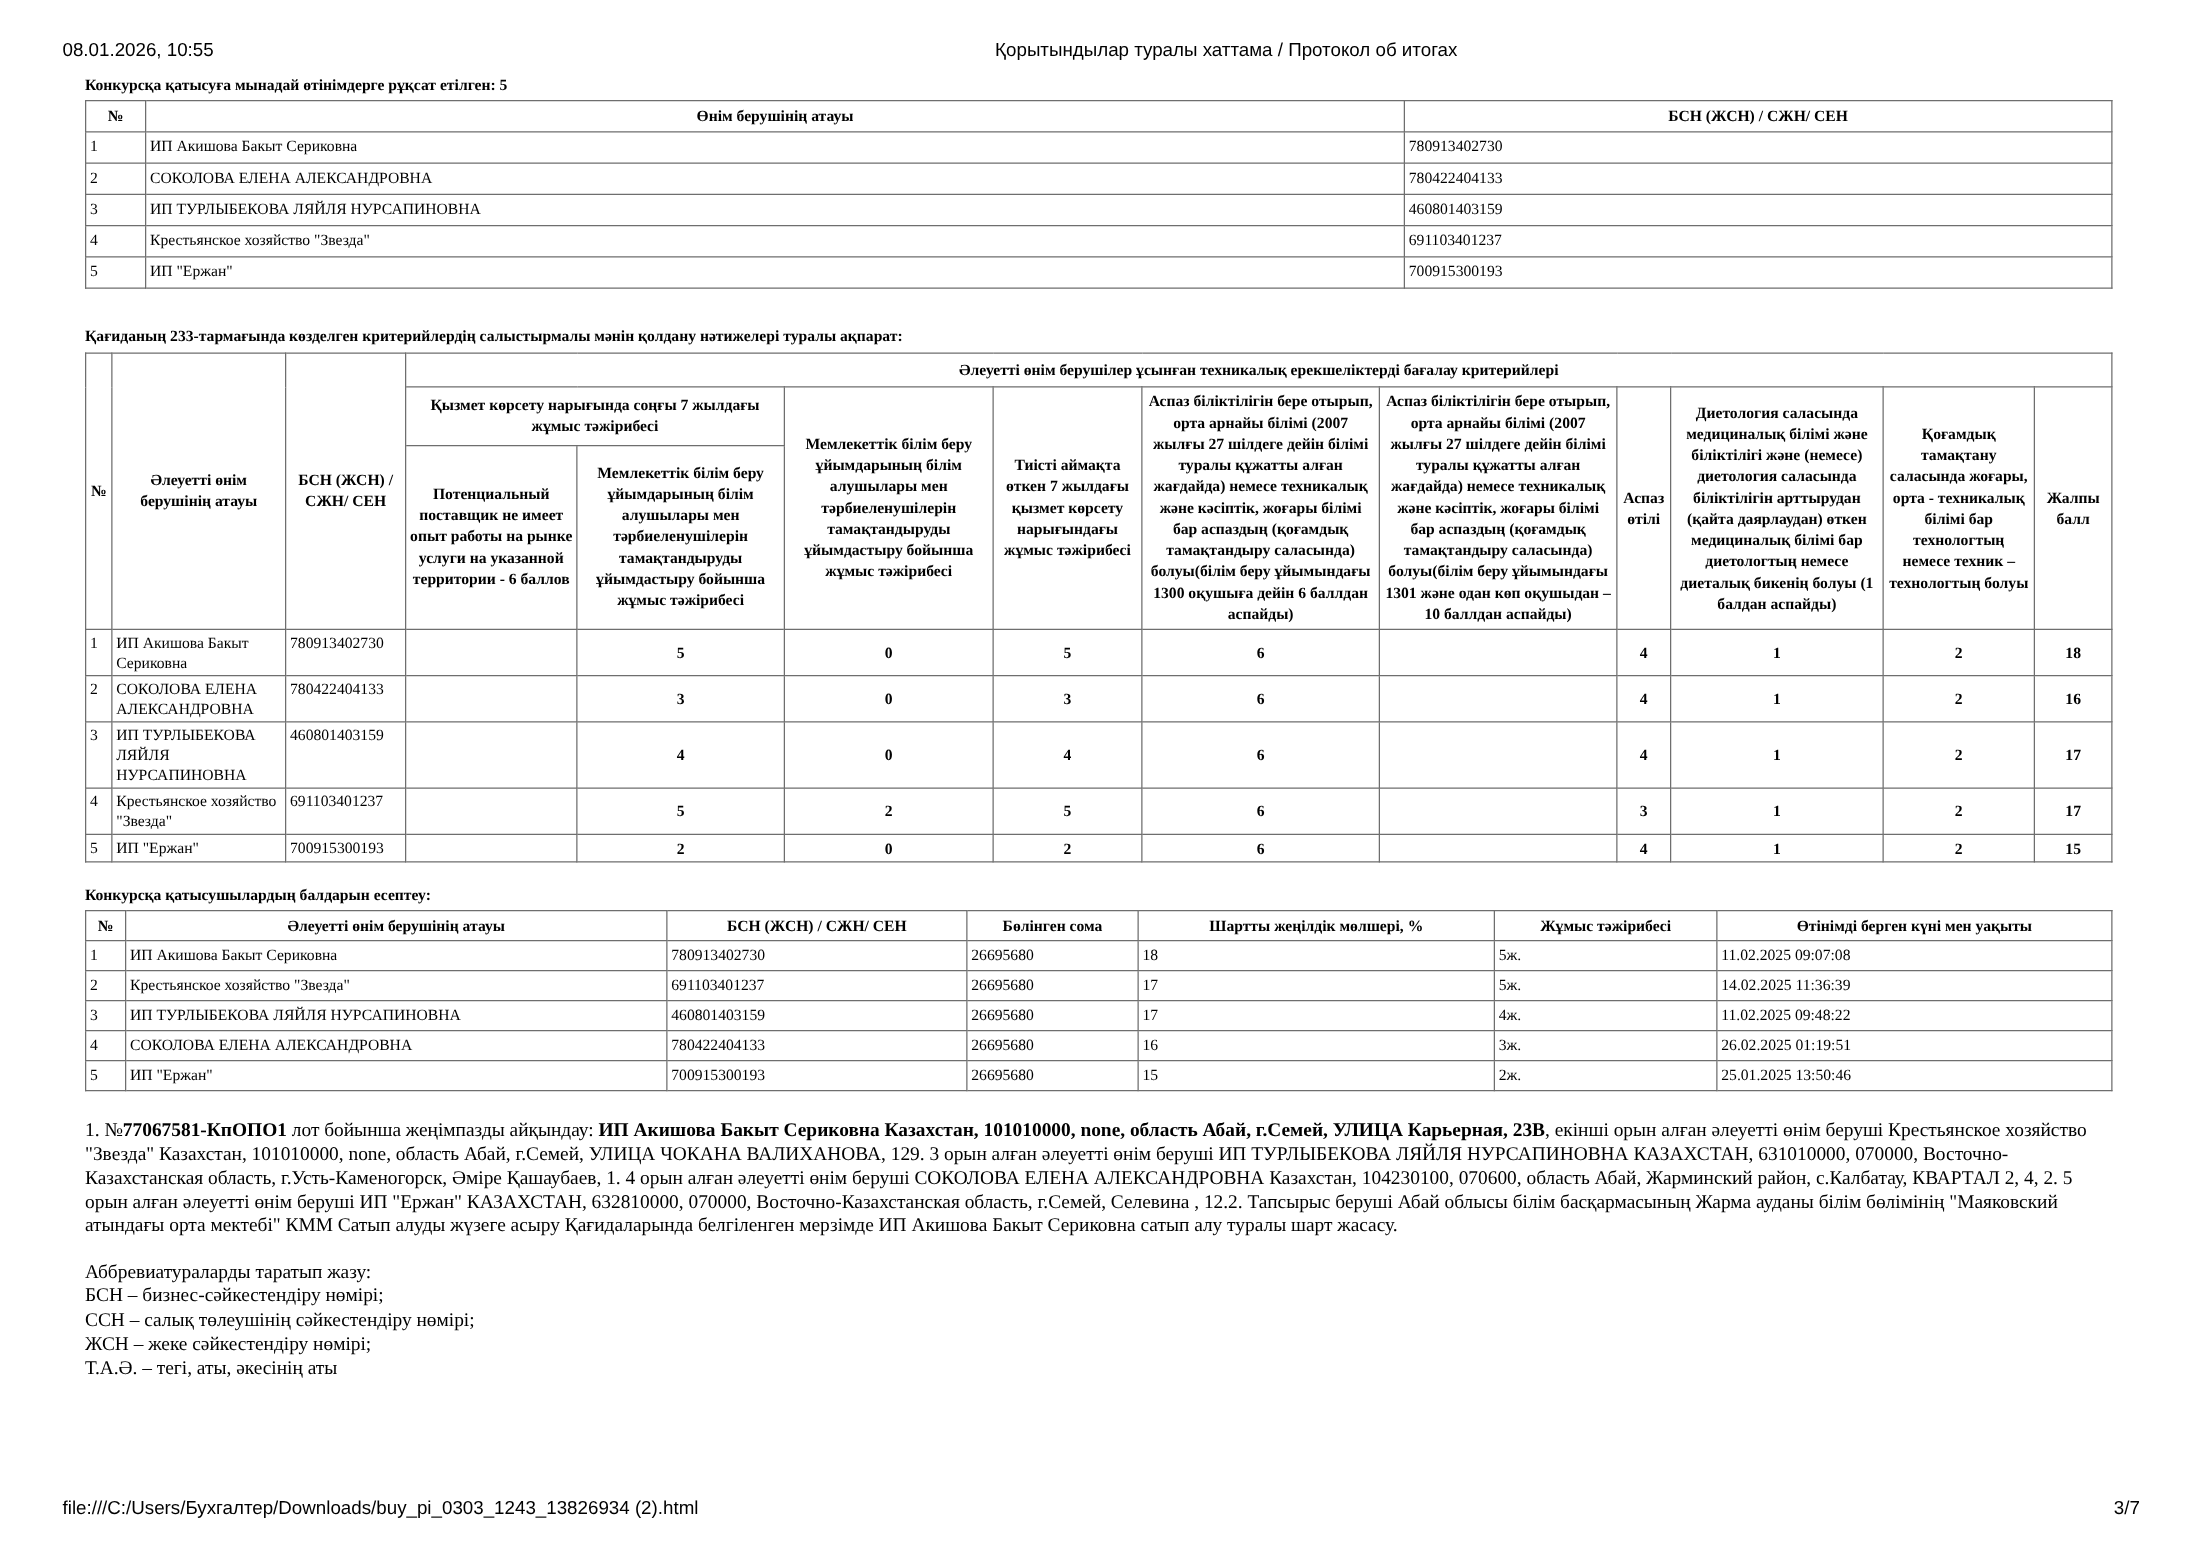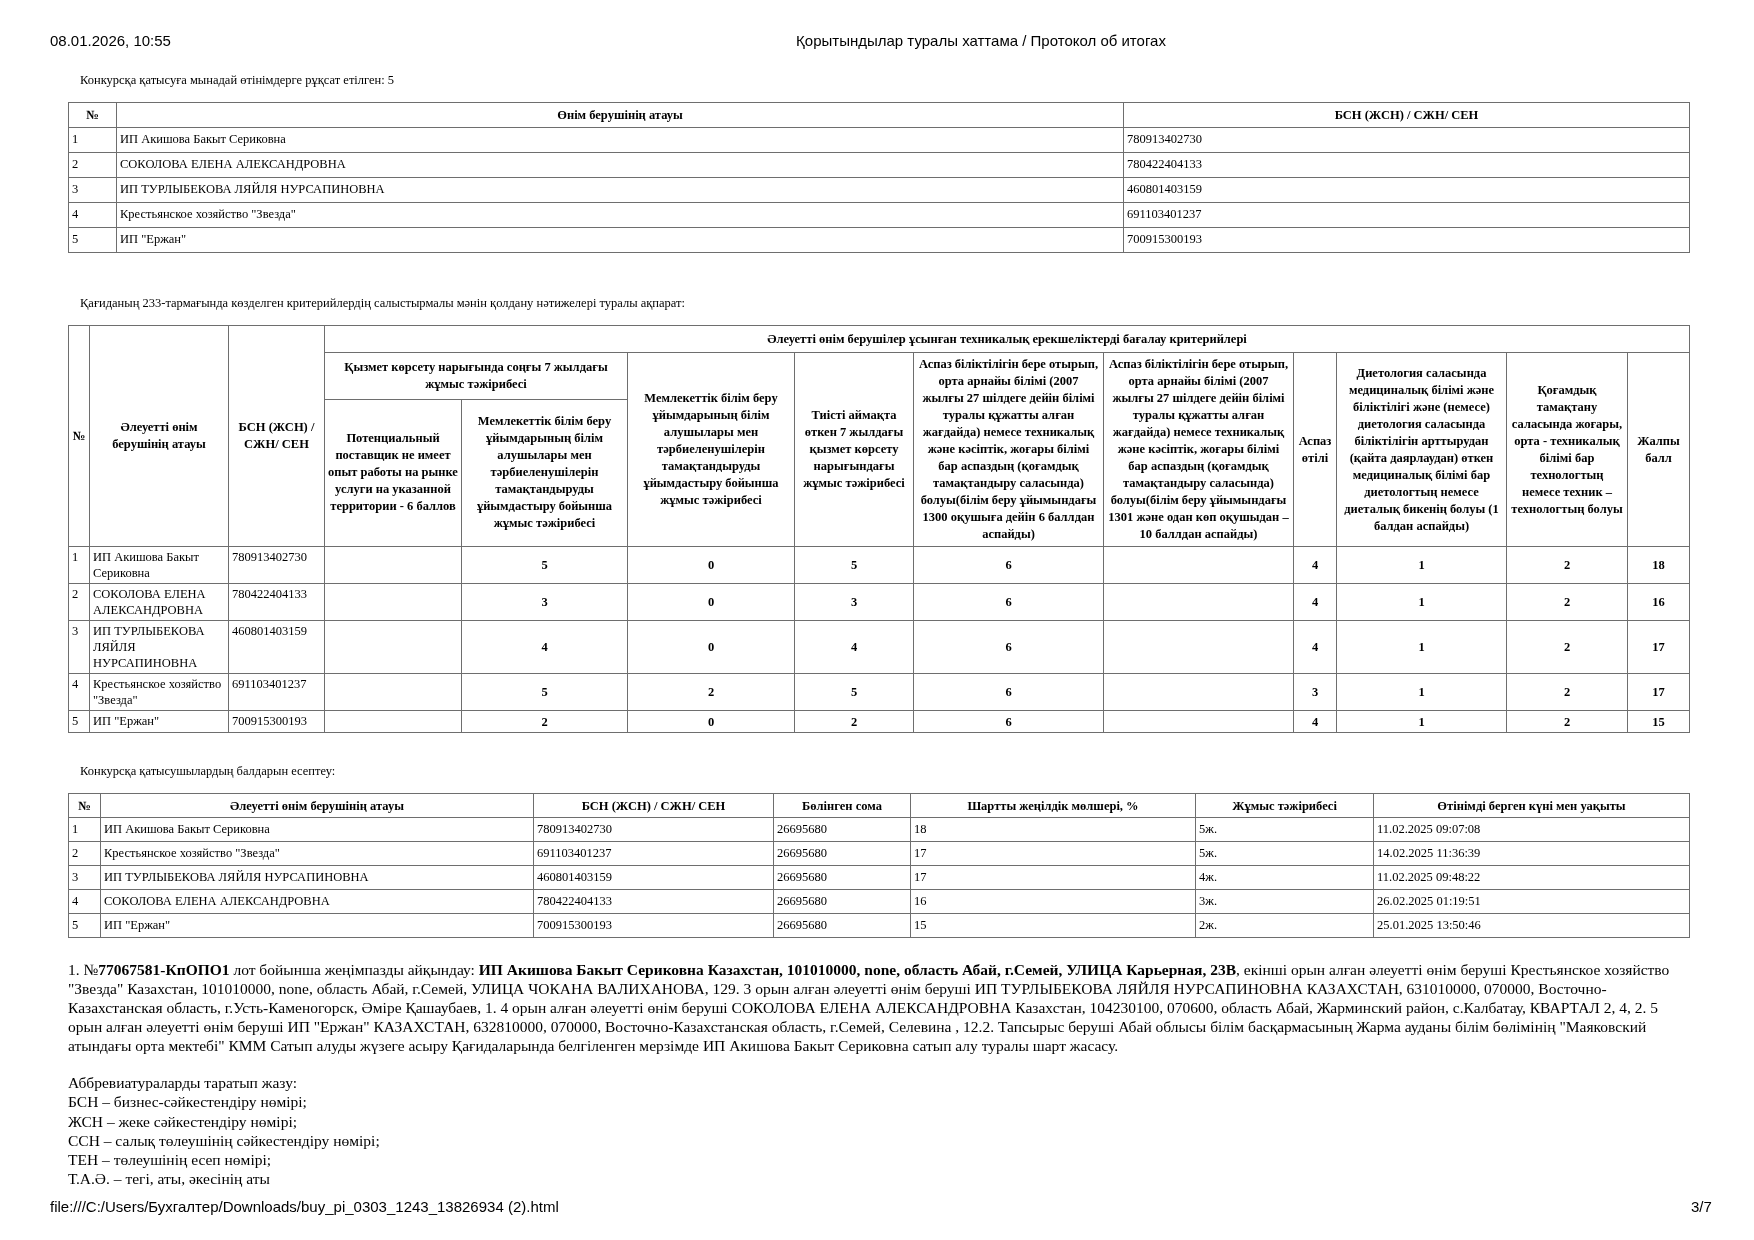--- a/index.html
+++ b/index.html
@@ -13,21 +13,21 @@
   }
   .print-header { top: 32px; height: 20px; }
   .print-footer { top: 1198px; height: 20px; }
   .ph-left { position: absolute; left: 50px; text-align: right; }
   .ph-center { position: absolute; left: 0; right: 0; text-align: center; }
   .ph-center span { position: relative; left: 104px; }
   .pf-left { position: absolute; left: 50px; }
   .pf-right { position: absolute; left: 1691px; }
 
   .content { position: absolute; left: 68px; top: 58px; width: 1621px; }
-  .section-title { font-weight: normal; font-size: 12.5px; margin: 12px; height: 20px; line-height: 20px; }
+  .section-title { font-weight: bold; font-size: 12.5px; margin: 0; height: 20px; line-height: 20px; }
 
   table { border-collapse: collapse; width: 1621px; table-layout: fixed; }
   td, th {
     border: 1.5px solid #6e6e6e; font-size: 12.5px; padding: 2px 3px;
     vertical-align: top; line-height: 16px;
   }
   th { font-weight: bold; text-align: center; vertical-align: middle; }
 
   #t1 { margin-top: 2px; }
   #t1 th { height: 20px; }
@@ -299,23 +299,22 @@
       </tbody>
   </table>
 
   <div class="conclusion">
     <span>1. №</span><b>77067581-КпОПО1</b><span> лот бойынша жеңімпазды айқындау: </span><b>ИП Акишова Бакыт Сериковна Казахстан, 101010000, none, область Абай, г.Семей, УЛИЦА Карьерная, 23В</b><span>, екінші орын алған әлеуетті өнім беруші Крестьянское хозяйство "Звезда" Казахстан, 101010000, none, область Абай, г.Семей, УЛИЦА ЧОКАНА ВАЛИХАНОВА, 129. 3 орын алған әлеуетті өнім беруші ИП ТУРЛЫБЕКОВА ЛЯЙЛЯ НУРСАПИНОВНА КАЗАХСТАН, 631010000, 070000, Восточно-Казахстанская область, г.Усть-Каменогорск, Әміре Қашаубаев, 1. 4 орын алған әлеуетті өнім беруші СОКОЛОВА ЕЛЕНА АЛЕКСАНДРОВНА Казахстан, 104230100, 070600, область Абай, Жарминский район, с.Калбатау, КВАРТАЛ 2, 4, 2. 5 орын алған әлеуетті өнім беруші ИП "Ержан" КАЗАХСТАН, 632810000, 070000, Восточно-Казахстанская область, г.Семей, Селевина , 12.2. Тапсырыс беруші Абай облысы білім басқармасының Жарма ауданы білім бөлімінің "Маяковский атындағы орта мектебі" КММ Сатып алуды жүзеге асыру Қағидаларында белгіленген мерзімде ИП Акишова Бакыт Сериковна сатып алу туралы шарт жасасу.</span>
   </div>
 
   <div class="abbr">
     <div>Аббревиатураларды таратып жазу:</div>
     <div>БСН – бизнес-сәйкестендіру нөмірі;</div>
+    <div>ССН – салық төлеушінің сәйкестендіру нөмірі;</div>
     <div>ЖСН – жеке сәйкестендіру нөмірі;</div>
-    <div>ССН – салық төлеушінің сәйкестендіру нөмірі;</div>
-    <div>ТЕН – төлеушінің есеп нөмірі;</div>
     <div>Т.А.Ә. – тегі, аты, әкесінің аты</div>
   </div>
 </div>
 
 <div class="print-footer">
   <span class="pf-left">file:///C:/Users/Бухгалтер/Downloads/buy_pi_0303_1243_13826934 (2).html</span>
   <span class="pf-right">3/7</span>
 </div>
 
 </body></html>

